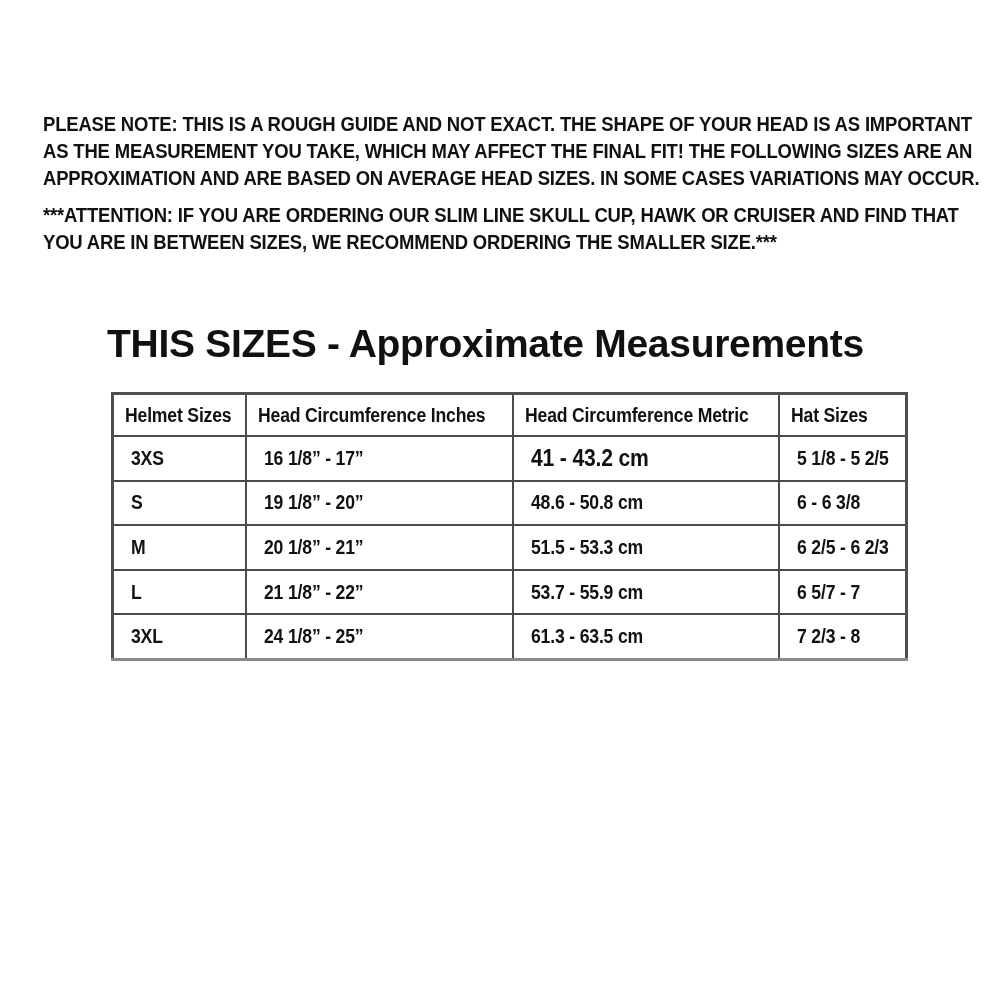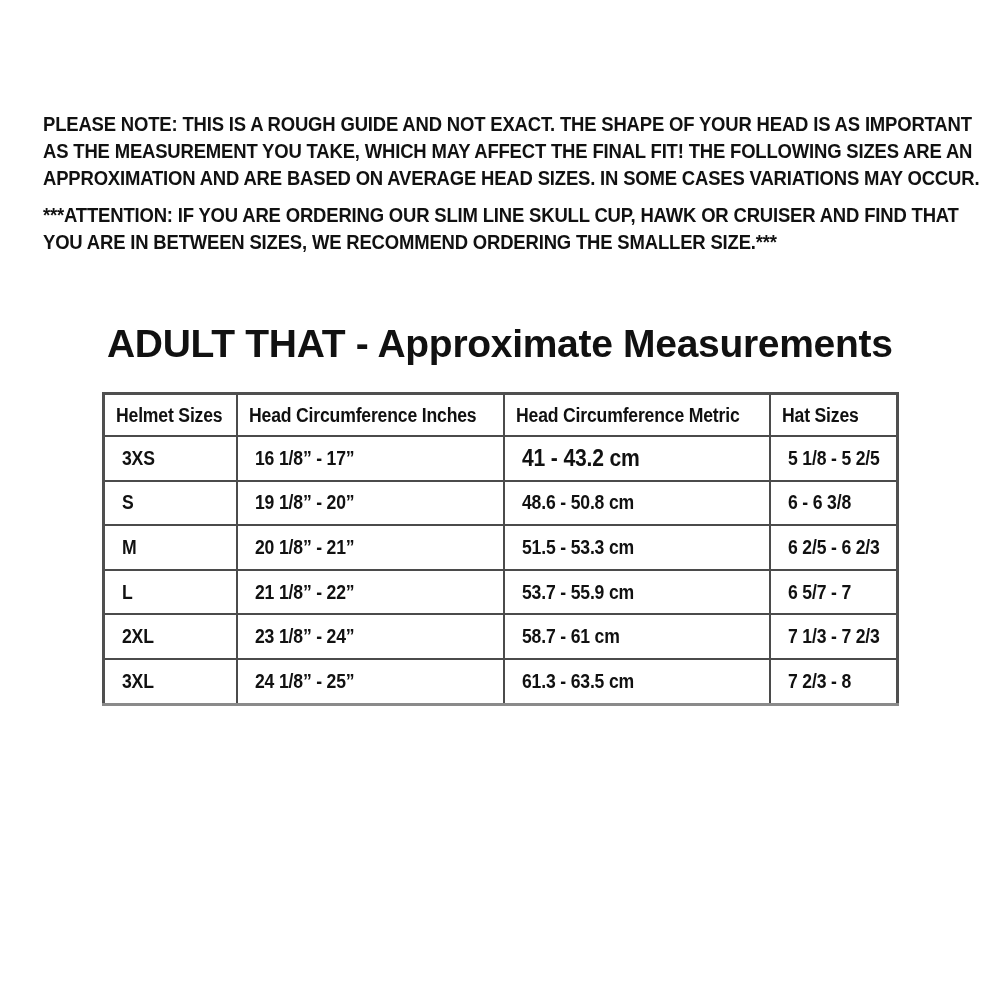--- a/index.html
+++ b/index.html
@@ -40,21 +40,21 @@
     font-size: 39px;
     font-weight: bold;
     line-height: 46px;
     white-space: nowrap;
     letter-spacing: -0.3px;
   }
 
   
   .size-table {
     position: absolute;
-    left: 102px;
+    left: 111px;
     top: 392px;
     width: 794px;
     border-collapse: collapse;
     table-layout: fixed;
     border: 3px solid #4f4f4f;
     border-bottom-color: #8a8a8a;
   }
   .size-table th,
   .size-table td {
     border: 2px solid #4b4b4b;
@@ -85,21 +85,21 @@
   <div class="para-line">PLEASE NOTE: THIS IS A ROUGH GUIDE AND NOT EXACT. THE SHAPE OF YOUR HEAD IS AS IMPORTANT</div>
   <div class="para-line">AS THE MEASUREMENT YOU TAKE, WHICH MAY AFFECT THE FINAL FIT! THE FOLLOWING SIZES ARE AN</div>
   <div class="para-line">APPROXIMATION AND ARE BASED ON AVERAGE HEAD SIZES. IN SOME CASES VARIATIONS MAY OCCUR.</div>
 </div>
 
 <div id="attention" class="para">
   <div class="para-line">***ATTENTION: IF YOU ARE ORDERING OUR SLIM LINE SKULL CUP, HAWK OR CRUISER AND FIND THAT</div>
   <div class="para-line">YOU ARE IN BETWEEN SIZES, WE RECOMMEND ORDERING THE SMALLER SIZE.***</div>
 </div>
 
-<div class="page-title">ADULT THAT - Approximate Measurements</div>
+<div class="page-title">THIS SIZES - Approximate Measurements</div>
 
 <table class="size-table">
   <colgroup>
     <col style="width:133px">
     <col style="width:267px">
     <col style="width:266px">
     <col style="width:128px">
   </colgroup>
   <thead>
     <tr>
@@ -128,25 +128,19 @@
       <td><span class="cell-text">51.5 - 53.3 cm</span></td>
       <td><span class="cell-text">6 2/5 - 6 2/3</span></td>
     </tr>
     <tr>
       <td><span class="cell-text">L</span></td>
       <td><span class="cell-text">21 1/8” - 22”</span></td>
       <td><span class="cell-text">53.7 - 55.9 cm</span></td>
       <td><span class="cell-text">6 5/7 - 7</span></td>
     </tr>
     <tr>
-      <td><span class="cell-text">2XL</span></td>
-      <td><span class="cell-text">23 1/8” - 24”</span></td>
-      <td><span class="cell-text">58.7 - 61 cm</span></td>
-      <td><span class="cell-text">7 1/3 - 7 2/3</span></td>
-    </tr>
-    <tr>
       <td><span class="cell-text">3XL</span></td>
       <td><span class="cell-text">24 1/8” - 25”</span></td>
       <td><span class="cell-text">61.3 - 63.5 cm</span></td>
       <td><span class="cell-text">7 2/3 - 8</span></td>
     </tr>
   </tbody>
 </table>
 
 </body></html>

